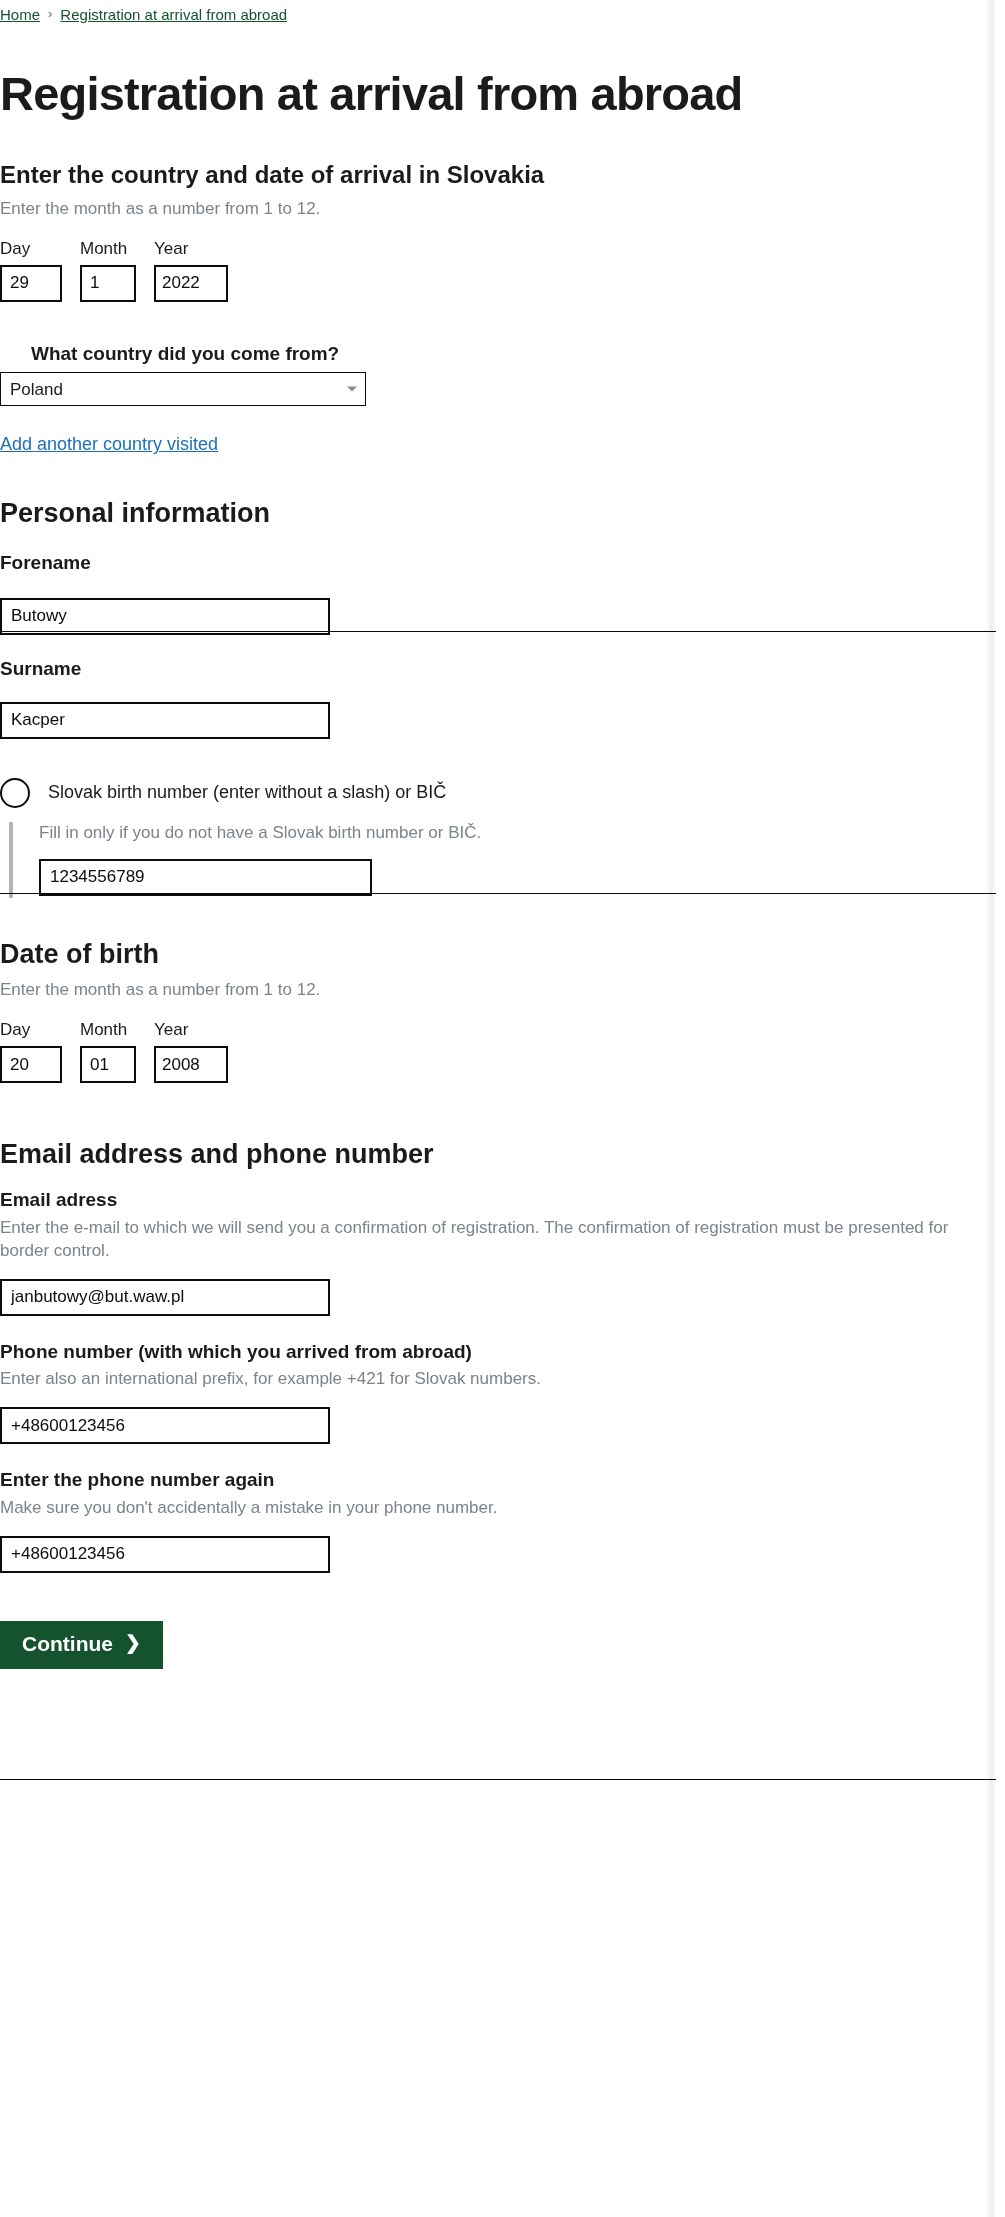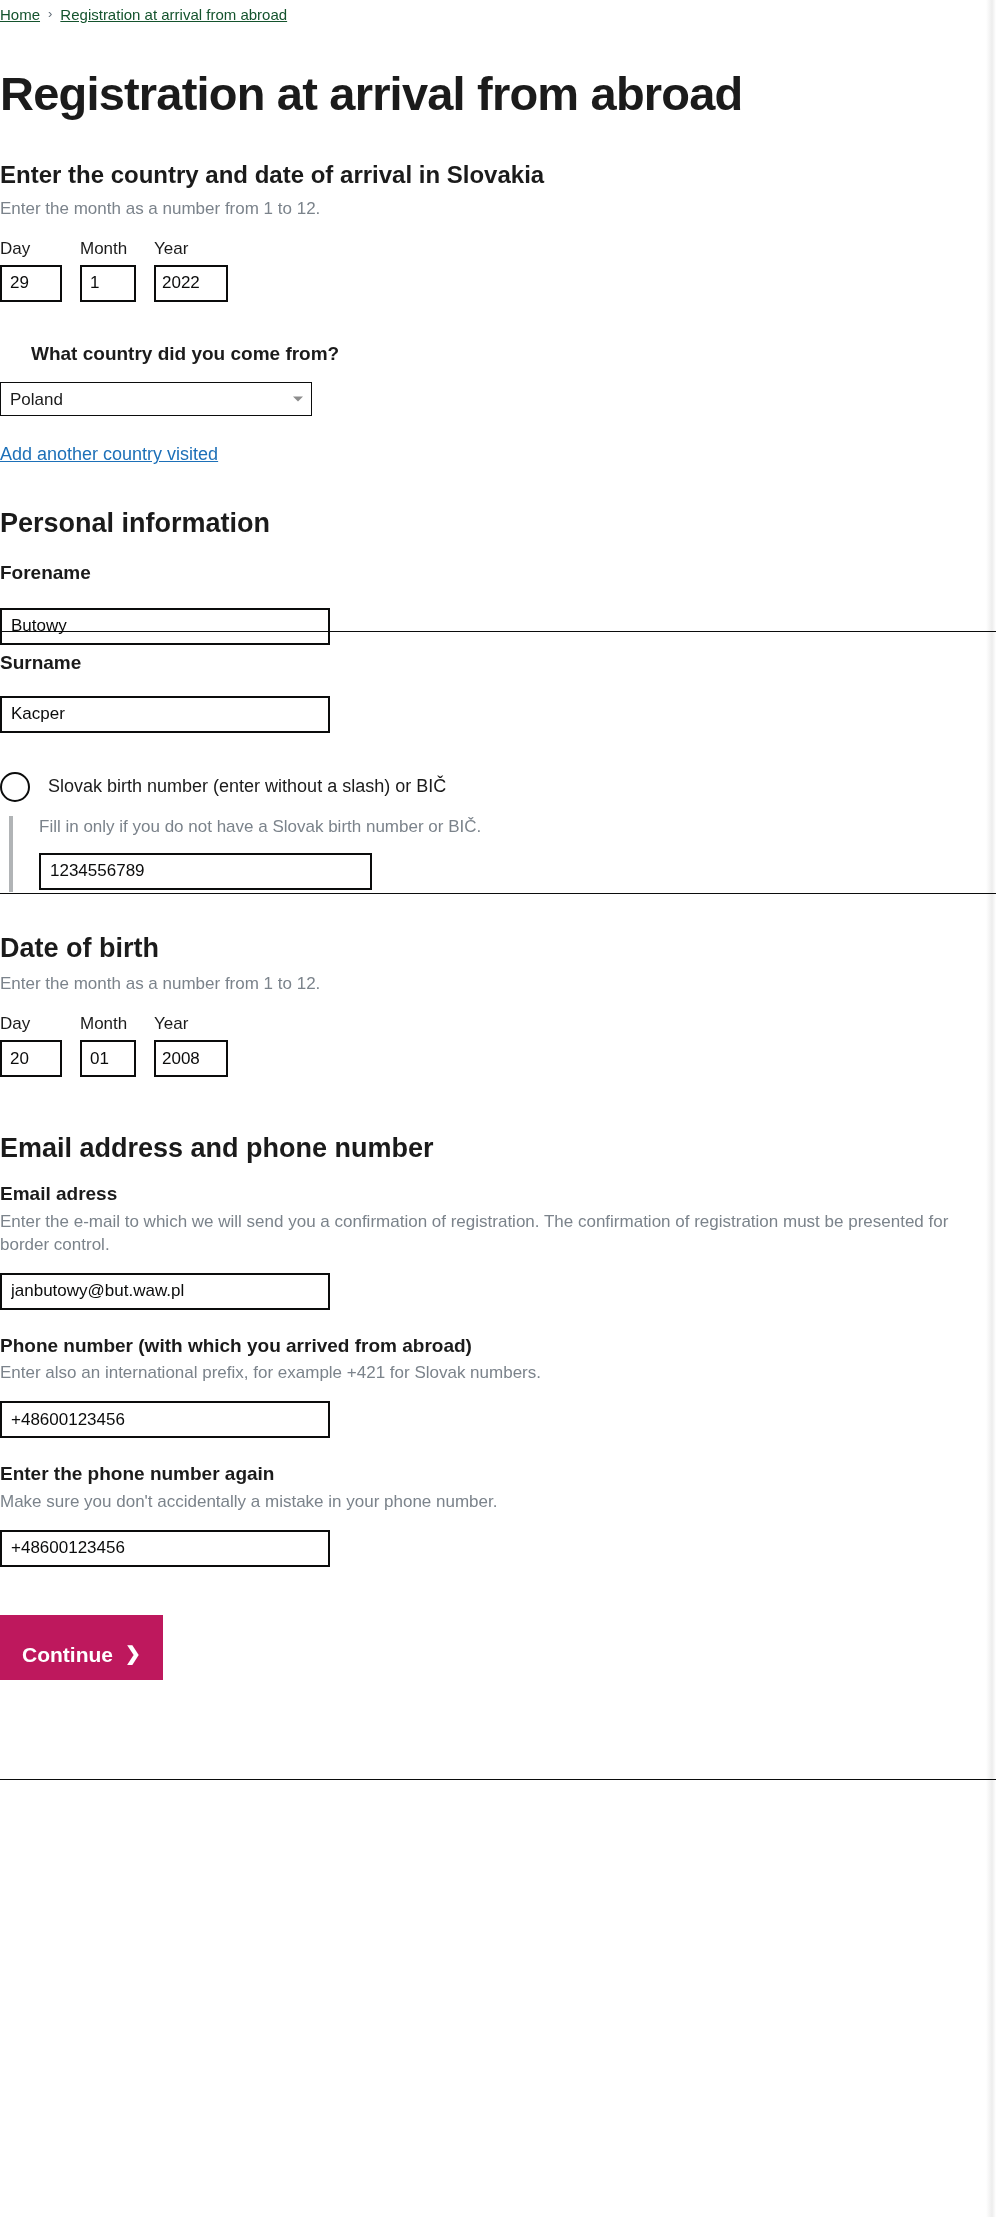--- a/index.html
+++ b/index.html
@@ -71,21 +71,21 @@
     font-family: "Liberation Sans", sans-serif;
     padding: 2px 8px;
     color:#0b0c0c;
     background:#fff;
   }
   .w-day   { width: 62px; }
   .w-month { width: 56px; }
   .w-year  { width: 74px; padding-left: 6px; }
 
   
-  .select-wrap { position: relative; width: 312px; margin-top: 16px; }
+  .select-wrap { position: relative; width: 366px; margin-top: 6px; }
   select.country {
     appearance: none; -webkit-appearance: none;
     width: 100%; height: 34px;
     border: 1px solid #0b0c0c;
     background: #fff;
     font-size: 17px;
     font-family: "Liberation Sans", sans-serif;
     padding: 0 28px 0 9px;
     color: #1b1b1b;
   }
@@ -159,26 +159,26 @@
     margin-left: 9px;
     margin-top: -4px;
     padding-bottom: 2px;
   }
   .conditional .hint { margin-top: 0; }
   .conditional .text-input { width: 333px; margin-top: 14px; }
 
   
   .continue-btn {
     display: inline-flex; align-items: center; gap: 12px;
-    background: #be185d;
+    background: #14532d;
     color: #ffffff;
     border: none;
     font-size: 21px; font-weight: 700;
     font-family: "Liberation Sans", sans-serif;
-    padding: 28px 22px 14px 22px;
+    padding: 11px 22px 14px 22px;
     cursor: pointer;
     line-height: 1.1;
   }
   .continue-btn .chev { font-size: 19px; font-weight: 700; }
 
   
   .page-edge {
     position: absolute; top: 0; right: 0;
     width: 10px; height: 2217px;
     background: linear-gradient(to right, rgba(255,255,255,0) 0%, rgba(0,0,0,0.07) 60%, rgba(255,255,255,0) 100%);
@@ -234,21 +234,21 @@
     </div>
 
     <a class="inline-link">Add another country visited</a>
 
     
     <h2 class="big-section" style="margin-top:42px;">Personal information</h2>
 
     <h3 class="field-label" style="margin-top:20px;">Forename</h3>
     <input class="text-input" type="text" style="margin-top: 22px;" value="Butowy">
 
-    <h3 class="field-label" style="margin-top:6px;">Surname</h3>
+    <h3 class="field-label" style="margin-top:22px;">Surname</h3>
     <input class="text-input" type="text" style="margin-top: 20px;" value="Kacper">
 
     
 
     <div class="radio-list">
       <div class="radio-row">
         <span class="radio-circle">
           
         </span>
         <span class="radio-label">Slovak birth number (enter without a slash) or BIČ</span>

